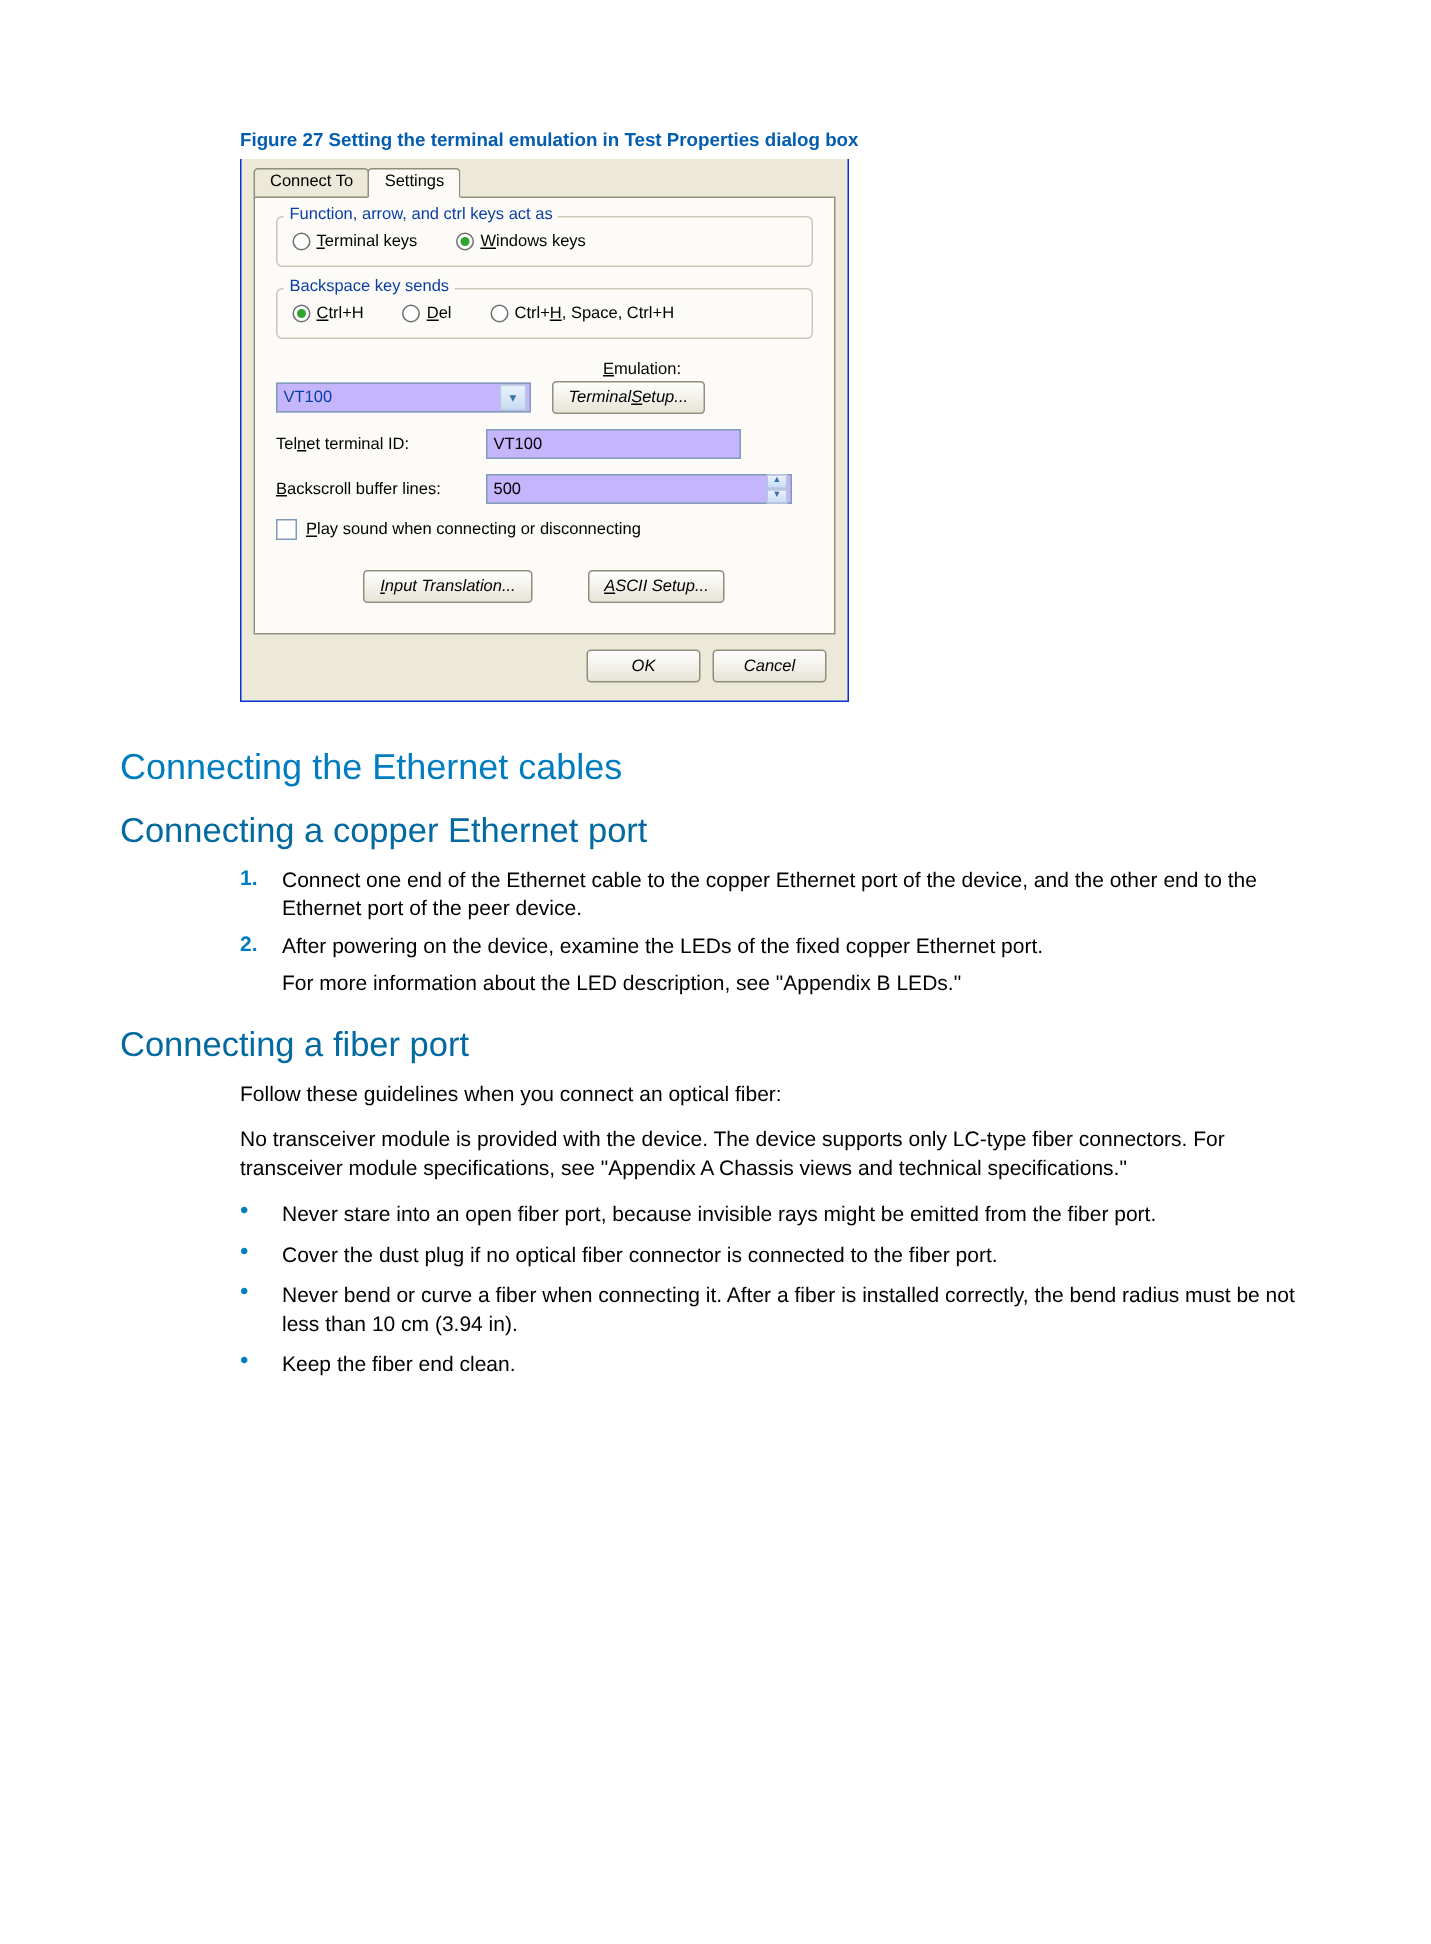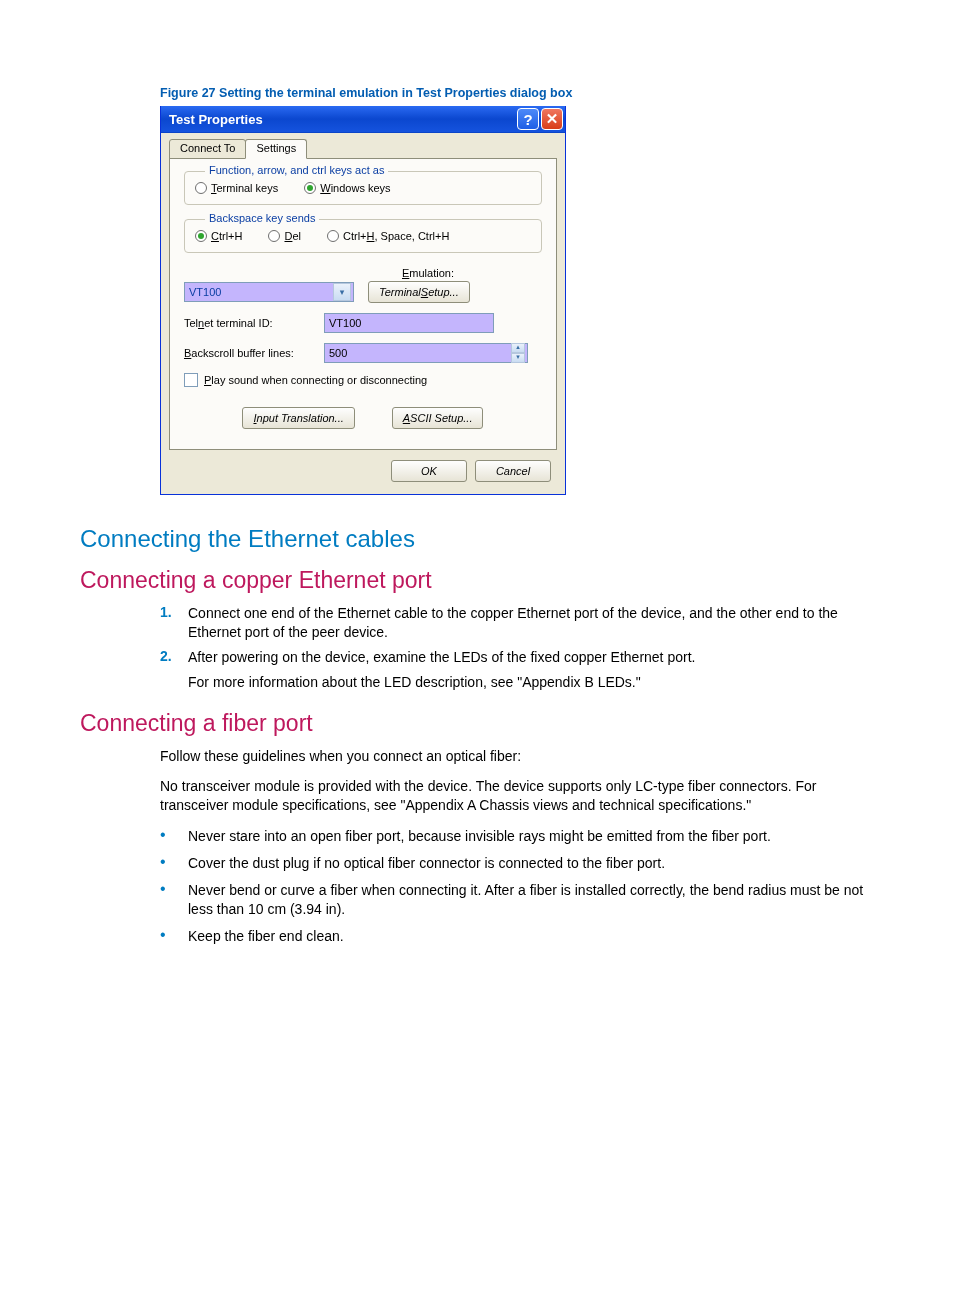--- a/index.html
+++ b/index.html
@@ -86,21 +86,21 @@
     position:relative; z-index:1;
   }
   .group {
     border:1px solid #c9c7b8;
     border-radius:4px;
     padding:10px 10px 10px 10px;
     margin-bottom:14px;
     position:relative;
   }
   .group > .legend {
-    position:absolute; top:-8px; left:20px;
+    position:absolute; top:-8px; left:4px;
     background:#fcfbf8; padding:0 4px;
     color:#0a3ea3;
     font-size:11px;
   }
   .radio-row { display:flex; gap:26px; }
   .radio-item { display:flex; align-items:center; gap:4px; }
   .radio-circle {
     width:12px; height:12px; border-radius:50%;
     border:1px solid #6f6f6f; background:#fff;
     display:flex; align-items:center; justify-content:center;
@@ -140,21 +140,21 @@
   .footer-row .winbtn { width:76px; justify-content:center;}
   
   .h1 {
     color:#007cc1;
     font-family: "Futura", "Century Gothic", Arial, sans-serif;
     font-weight: 400;
     font-size: 24px;
     margin: 30px 0 14px 0;
   }
   .h2 {
-    color:#be185d;
+    color:#0369a1;
     font-family: "Futura", "Century Gothic", Arial, sans-serif;
     font-weight: 400;
     font-size: 23px;
     margin: 12px 0 10px 0;
   }
   .ol { margin: 0 0 18px 80px; padding:0; }
   .ol .item { display:flex; margin-bottom:6px; }
   .ol .num { color:#007cc1; font-weight:bold; width:28px; flex:none; font-family: "Futura", "Century Gothic", Arial, sans-serif;}
   .ol .txt { flex:1; line-height:1.35; }
   .ol .sub { margin-left:28px; margin-top:2px; line-height:1.35;}
@@ -166,25 +166,20 @@
   .page-num { text-align:center; font-size:12px; margin-top:30px;}
 </style>
 </head>
 <body>
 
 <div class="page">
 
   <div class="figure-caption">Figure 27 Setting the terminal emulation in Test Properties dialog box</div>
 
   <div class="dialog">
-    <div class="titlebar">
-      <span class="title-text">Test Properties</span>
-      <span class="tb-btn tb-help">?</span>
-      <span class="tb-btn tb-close">✕</span>
-    </div>
     <div class="dlg-body">
       <div class="tabstrip">
         <div class="tab">Connect To</div>
         <div class="tab active">Settings</div>
       </div>
       <div class="tab-panel">
 
         <div class="group">
           <span class="legend">Function, arrow, and ctrl keys act as</span>
           <div class="radio-row">

